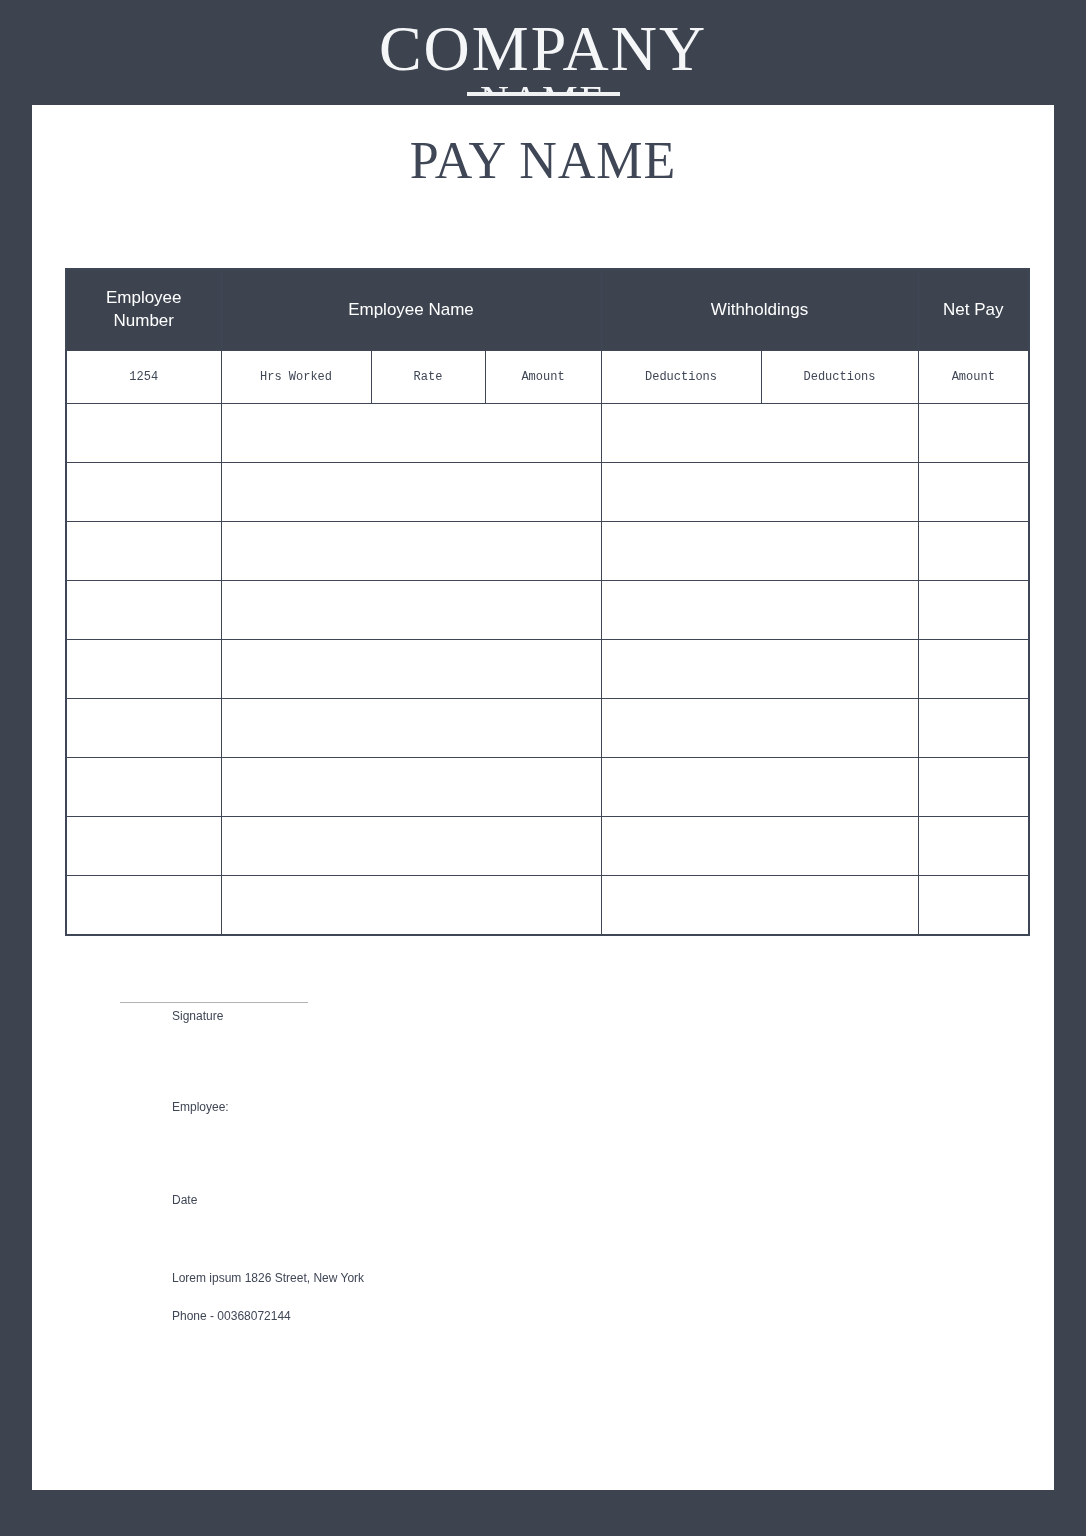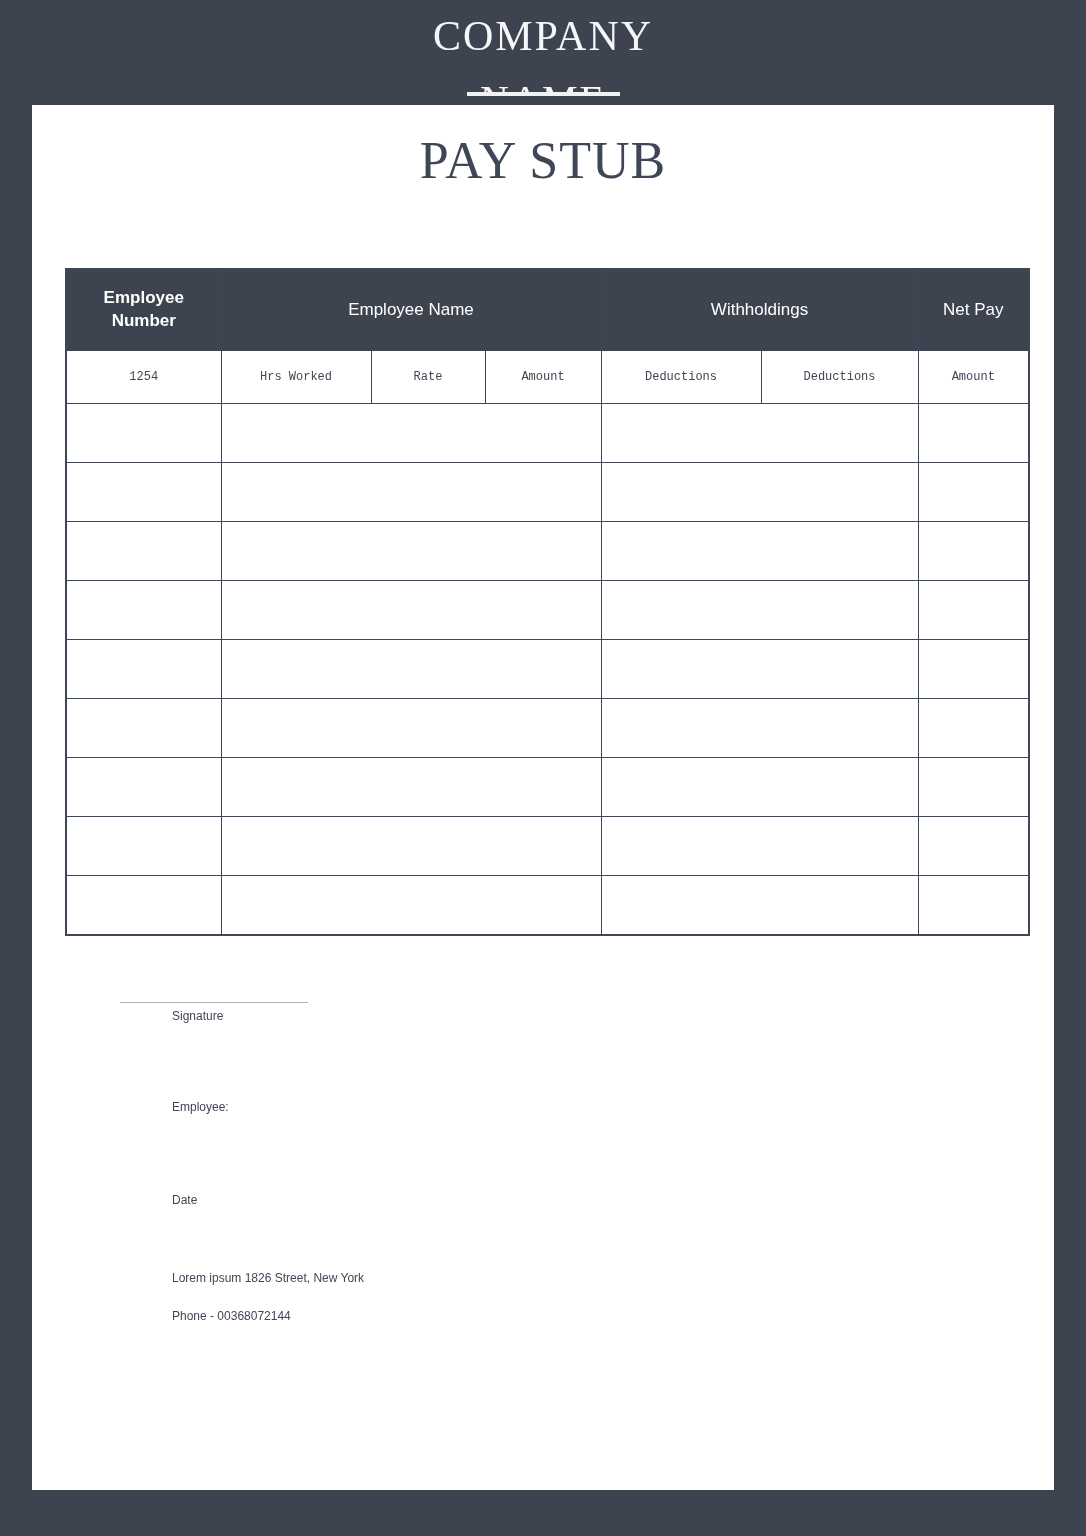--- a/index.html
+++ b/index.html
@@ -18,21 +18,21 @@
     overflow:hidden;
   }
   
   .band-header{
     position:absolute;top:0;left:0;width:1086px;height:105px;
   }
   .company-title{
     position:absolute;top:12px;left:0;width:100%;
     text-align:center;
     font-family:"Liberation Serif", serif;
-    font-size:42px;letter-spacing:2px;
+    font-size:64px;letter-spacing:2px;
     color:#f5f6f8;
   }
   .company-name-clip{
     position:absolute;top:76px;left:0;width:100%;height:16px;
     overflow:hidden;
     text-align:center;
     font-family:"Liberation Serif", serif;
     font-size:40px;letter-spacing:2px;
     color:#f5f6f8;
   }
@@ -69,21 +69,21 @@
     vertical-align:middle;
   }
   .paystub-table{border:2px solid var(--table-border);}
   .paystub-table thead th{
     background:var(--table-header-bg);
     color:#ffffff;
     font-size:17px;
     height:78px;
     line-height:1.35;
   }
-  .paystub-table thead th.th-empnum{padding:0 10px;font-weight:bold;}
+  .paystub-table thead th.th-empnum{padding:0 10px;}
   .paystub-table .subheader td{
     height:50px;
     font-size:12px;
     color:var(--text);
     font-family:Liberation Mono, monospace;
   }
   .paystub-table tbody.rows td{height:56px;}
   
   .sig-line{
     position:absolute;top:897px;left:88px;
@@ -103,21 +103,21 @@
 </head>
 <body>
 
 <div class="band-header">
   <div class="company-title">COMPANY</div>
   <div class="company-name-clip">NAME</div>
   <div class="company-name-underline"></div>
 </div>
 
 <div class="page">
-  <h1 class="page-title">PAY STUB</h1>
+  <h1 class="page-title">PAY NAME</h1>
 
   <table class="paystub-table">
     <colgroup>
       <col style="width:155px">
       <col style="width:150px">
       <col style="width:114px">
       <col style="width:116px">
       <col style="width:160px">
       <col style="width:157px">
       <col style="width:111px">

